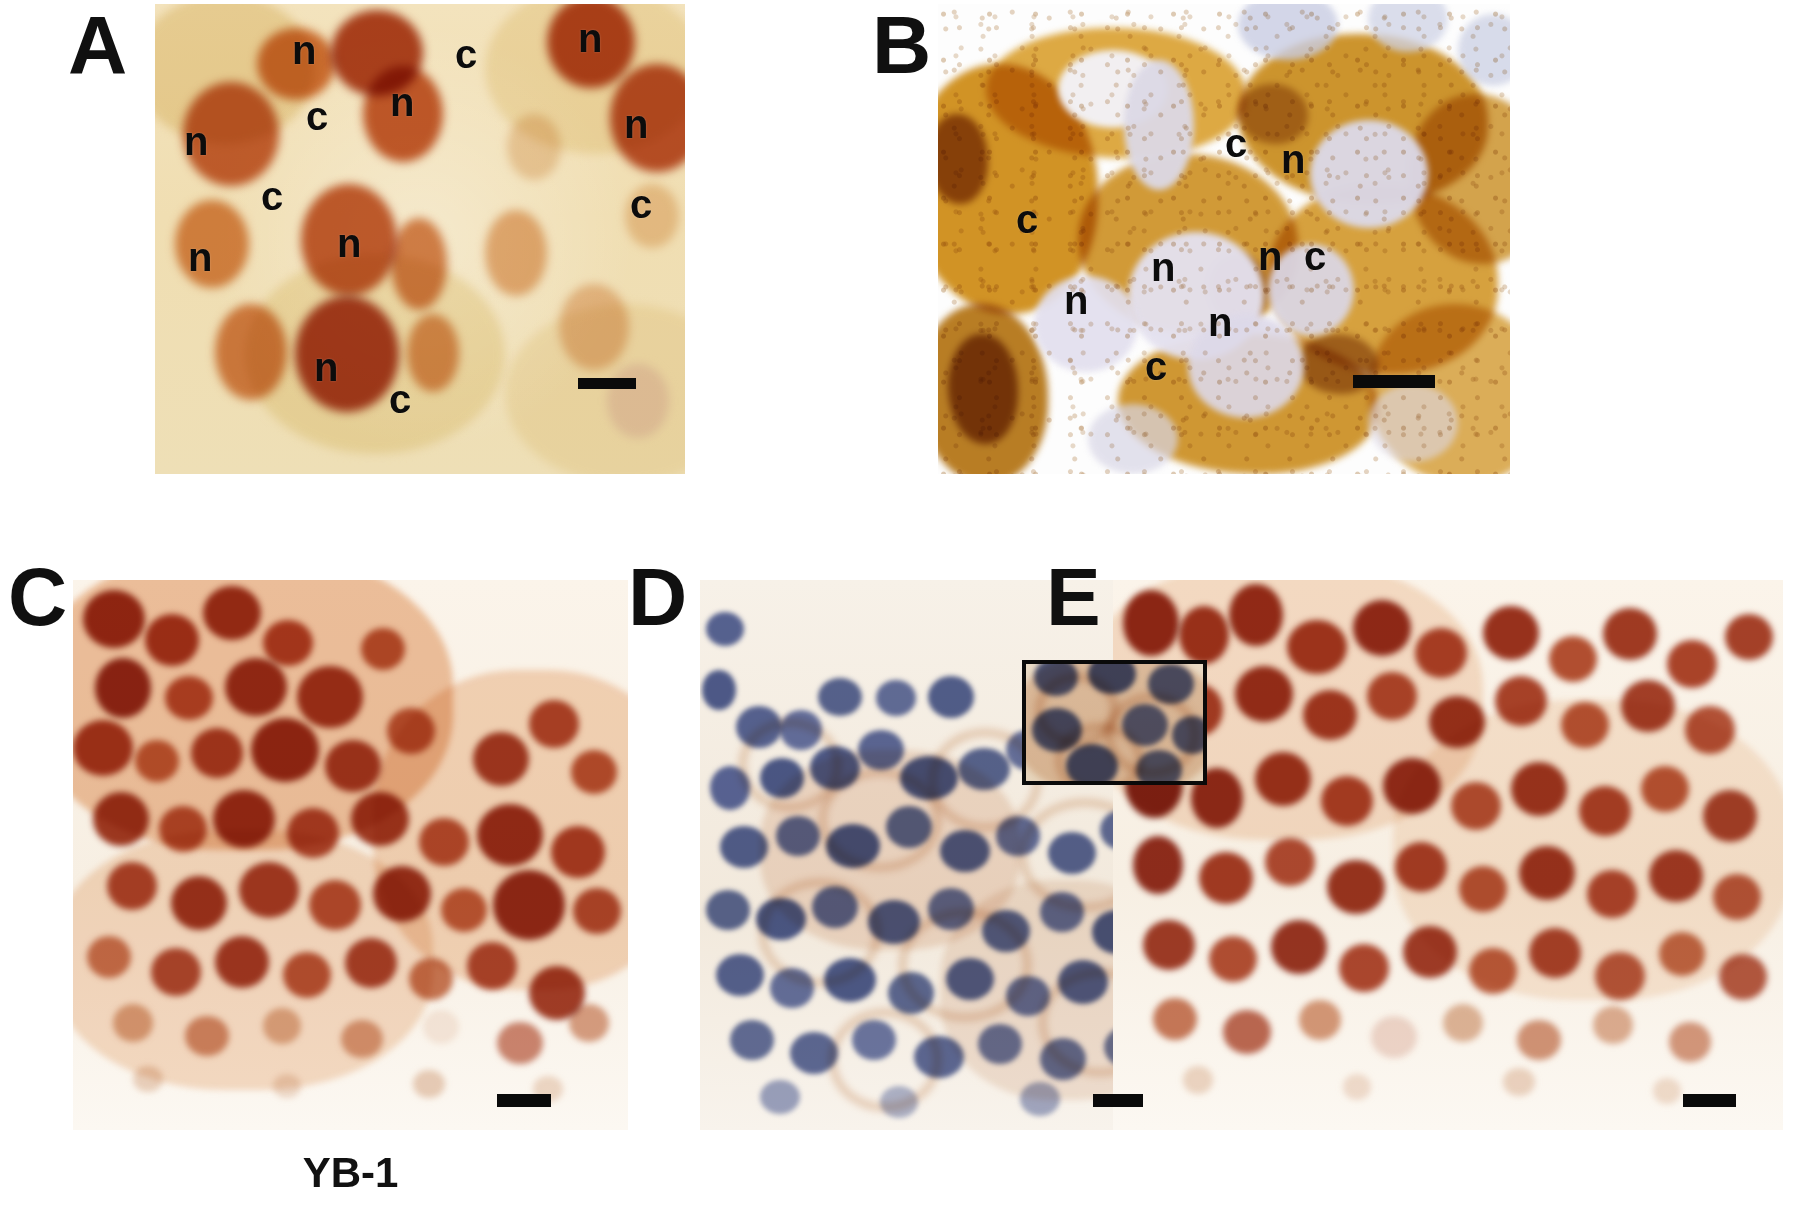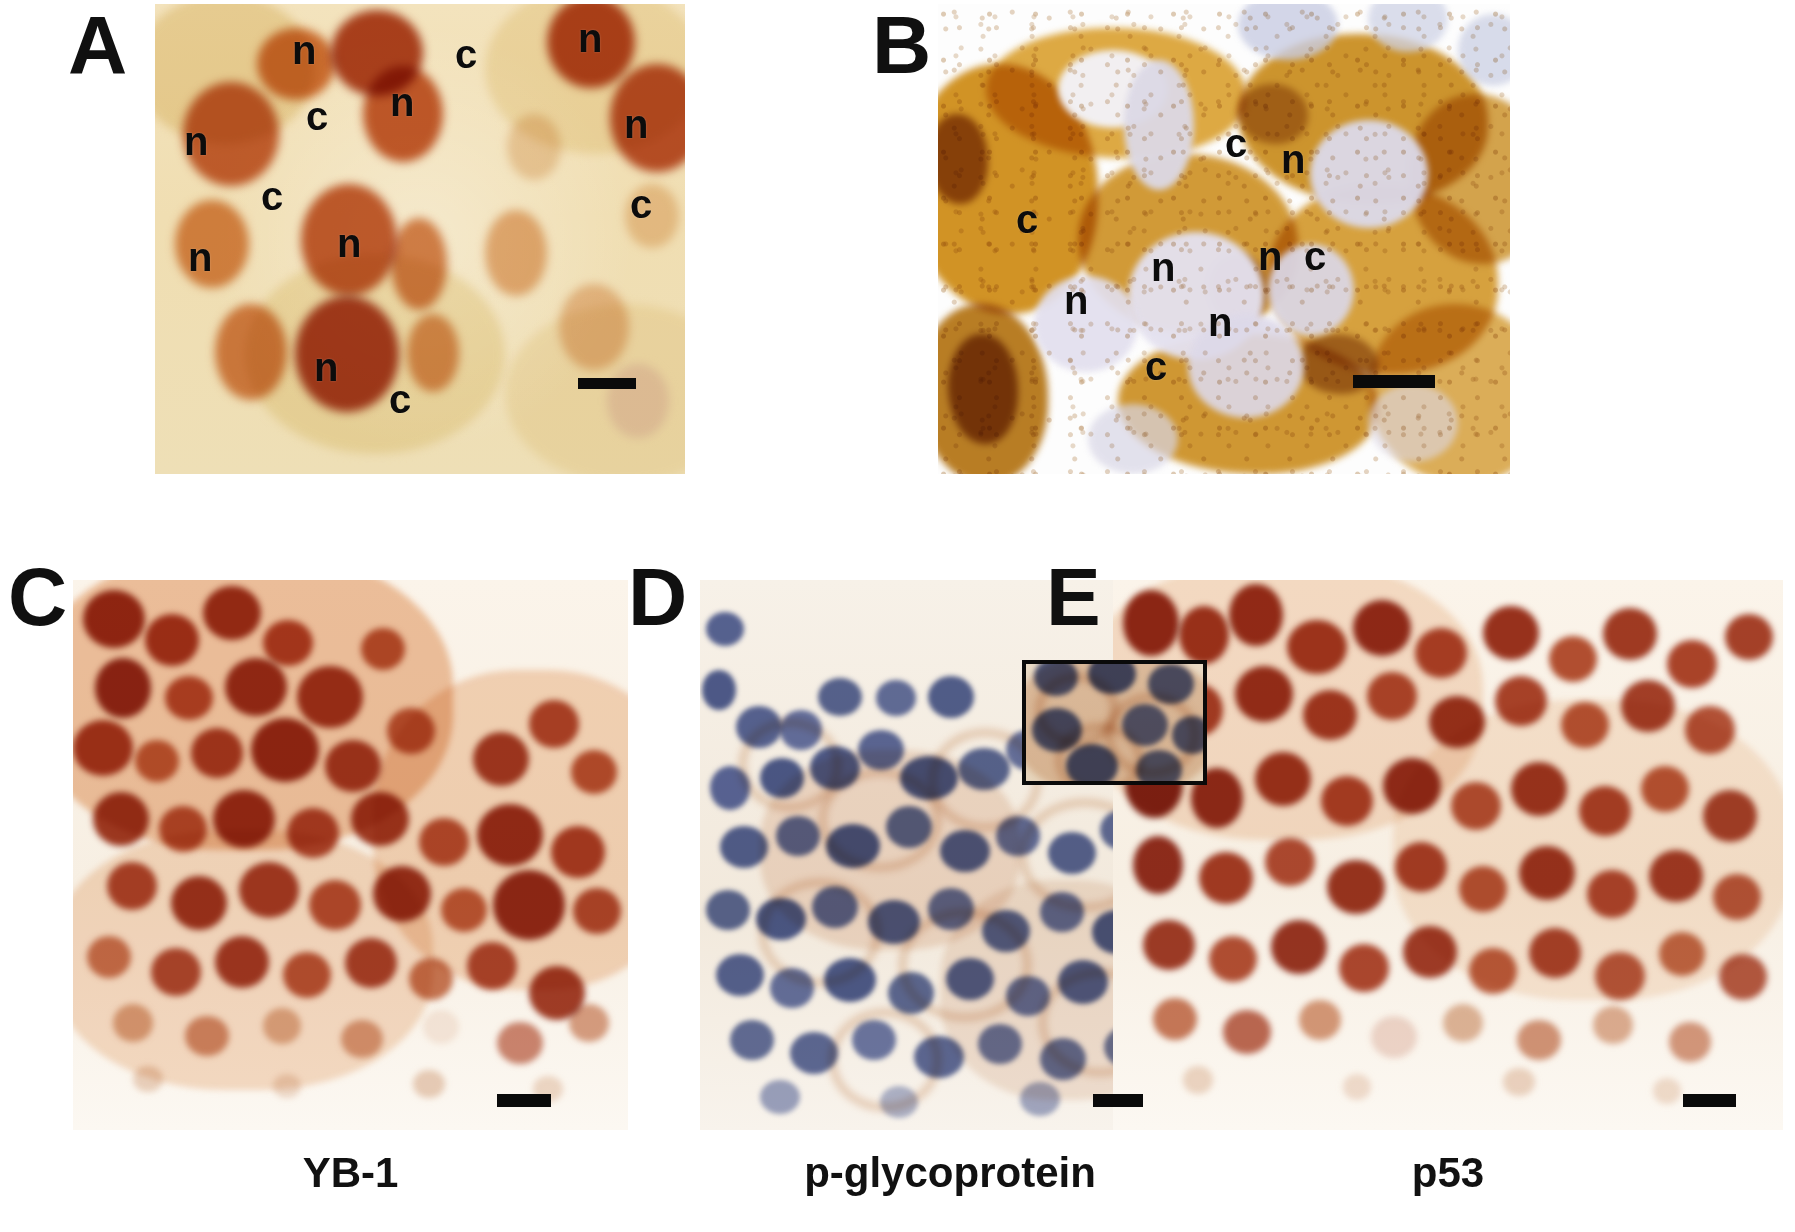--- a/index.html
+++ b/index.html
@@ -458,16 +458,14 @@
       <div class="nucC" style="left:70px;top:486px;width:30px;height:28px;background:#c98b5e;opacity:.32;"></div>
       <div class="nucC" style="left:230px;top:494px;width:28px;height:26px;background:#cc9069;opacity:.28;"></div>
       <div class="nucC" style="left:390px;top:488px;width:32px;height:28px;background:#c27b4a;opacity:.3;"></div>
       <div class="nucC" style="left:540px;top:498px;width:28px;height:26px;background:#cb8e62;opacity:.28;"></div>
     </div>
   </div>
 
   <div class="scalebar" style="left:1683px;top:1094px;width:53px;height:13px;"></div>
 
   <div class="caption" style="left:73px;top:1152px;width:555px;font-size:42px;">YB-1</div>
-  <div class="caption" style="left:700px;top:1152px;width:500px;font-size:42px;">p-glycoprotein</div>
-  <div class="caption" style="left:1113px;top:1152px;width:670px;font-size:42px;">p53</div>
 
 </div>
 
 </body></html>

